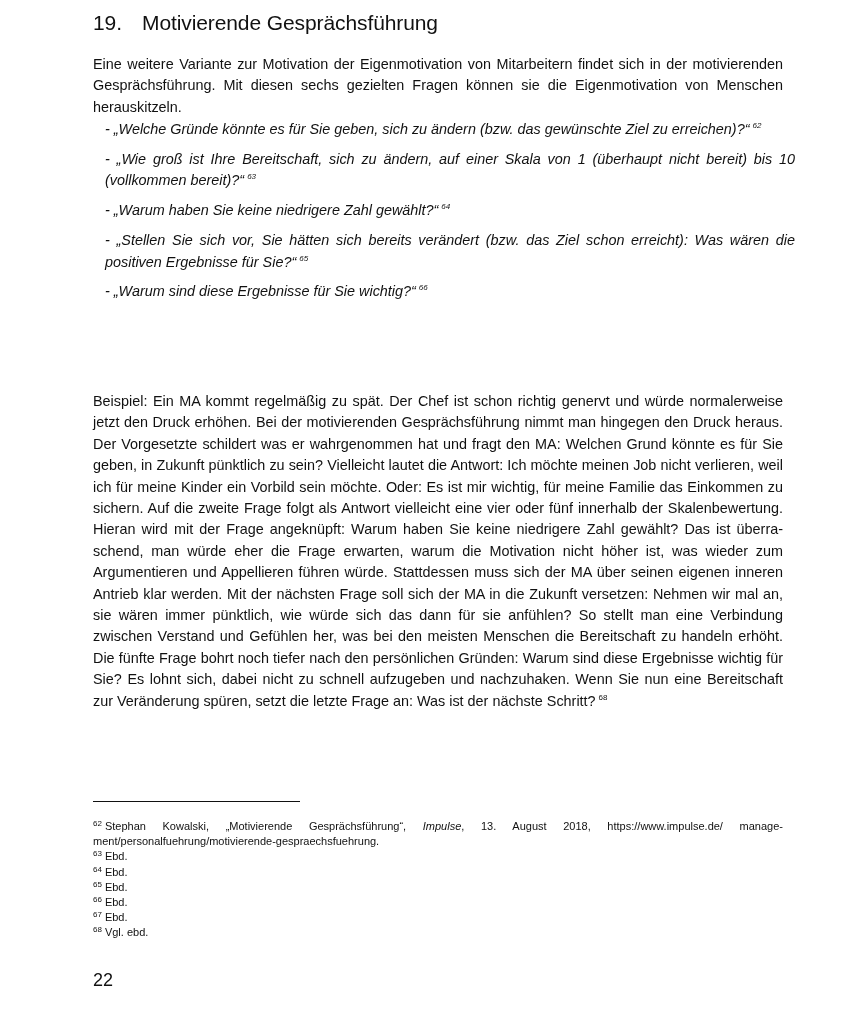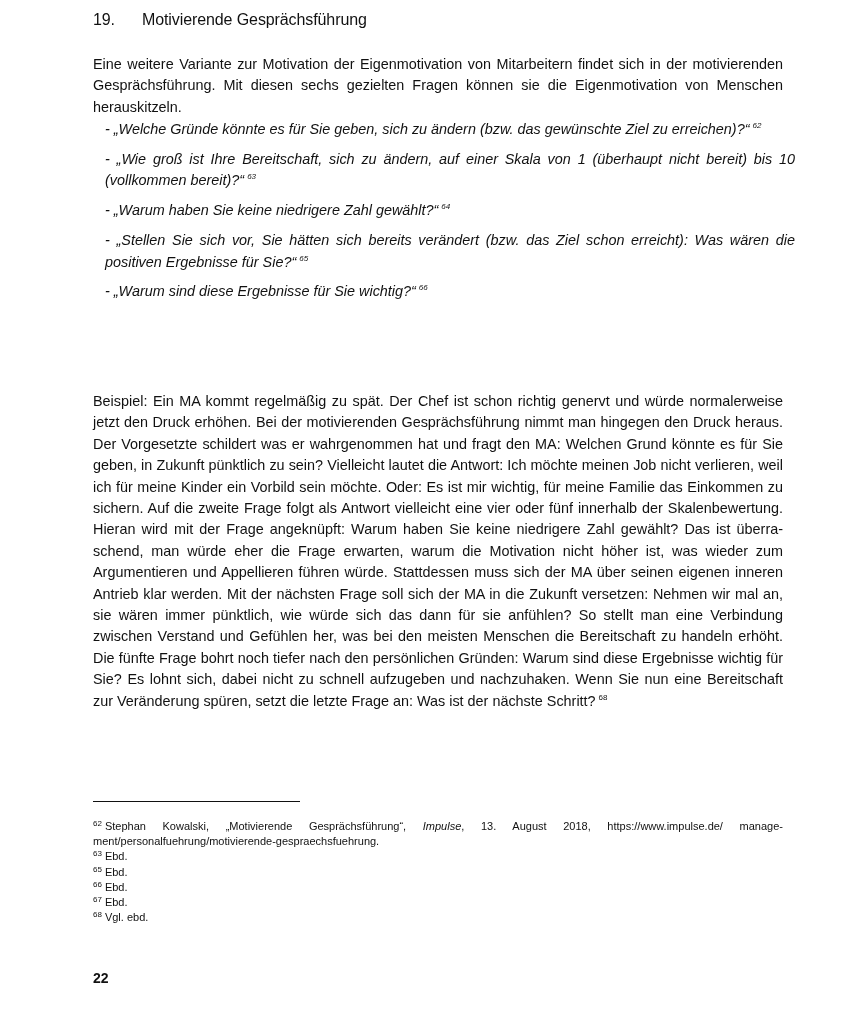--- a/index.html
+++ b/index.html
@@ -1,33 +1,33 @@
 <!DOCTYPE html>
 <html><head>
 <meta charset="utf-8">
 <style>
   html, body { margin: 0; padding: 0; background: #ffffff; }
   body { width: 850px; height: 1023px; overflow: hidden; position: relative;
          font-family: "Liberation Sans", sans-serif; color: #111; }
   .page { position: absolute; left: 93px; top: 0; width: 690px; }
-  h1 { font-weight: normal; font-size: 16px; margin: 0; position: absolute; top: 11px; left: 0; white-space: nowrap; letter-spacing: -0.1px; }
+  h1 { font-weight: normal; font-size: 21px; margin: 0; position: absolute; top: 11px; left: 0; white-space: nowrap; letter-spacing: -0.1px; }
   h1 .num { display: inline-block; width: 49px; }
   .body-text { font-size: 14.4px; line-height: 21.4px; text-align: justify; hyphens: manual; }
   .intro { position: absolute; top: 54px; left: 0; width: 690px; }
   .questions { position: absolute; top: 119px; left: 12px; width: 690px; }
   .q { font-style: italic; margin: 0 0 8.5px 0; }
   sup { font-size: 8px; font-style: italic; vertical-align: 6px; line-height: 0; margin-left: 3px; }
   .example { position: absolute; top: 391px; left: 0; width: 690px; }
   .example sup { font-style: normal; }
   .fn-rule { position: absolute; top: 801px; left: 0; width: 207px; height: 0; border-top: 1.3px solid #111; }
   .footnotes { position: absolute; top: 819px; left: 0; width: 690px; font-size: 11px; line-height: 15.2px; }
   .fn { margin: 0; text-align: justify; }
   .fn sup { font-style: normal; font-size: 8px; vertical-align: 4px; margin-left: 0; margin-right: 3px; }
   .fn em { }
-  .page-number { position: absolute; top: 970px; left: 0; font-size: 14px; font-weight: bold; }
+  .page-number { position: absolute; top: 970px; left: 0; font-size: 18px; }
 </style>
 </head>
 <body>
 
 <div class="page">
   <h1>
     <span class="num">19.</span><span>Motivierende Gesprächsführung</span>
   </h1>
 
   <p class="body-text intro" style="margin:0">Eine weitere Variante zur Motivation der Eigenmotivation von Mitarbeitern findet sich in der motivierenden Gesprächsführung. Mit diesen sechs gezielten Fragen können sie die Eigenmo­tivation von Menschen herauskitzeln.</p>
@@ -40,20 +40,21 @@
     <p class="q"><span>- „Warum sind diese Ergebnisse für Sie wichtig?“</span><sup>66</sup></p>
   </div>
 
   <p class="body-text example" style="margin:0"><span>Beispiel: Ein MA kommt regelmäßig zu spät. Der Chef ist schon richtig genervt und würde normalerweise jetzt den Druck erhöhen. Bei der motivierenden Gesprächsführung nimmt man hingegen den Druck heraus. Der Vorgesetzte schildert was er wahrgenommen hat und fragt den MA: Welchen Grund könnte es für Sie geben, in Zukunft pünktlich zu sein? Vielleicht lautet die Antwort: Ich möchte meinen Job nicht verlieren, weil ich für meine Kinder ein Vorbild sein möchte. Oder: Es ist mir wichtig, für meine Familie das Einkommen zu sichern. Auf die zweite Frage folgt als Antwort vielleicht eine vier oder fünf innerhalb der Skalenbewertung. Hieran wird mit der Frage angeknüpft: Warum haben Sie keine niedrigere Zahl gewählt? Das ist überra­schend, man würde eher die Frage erwarten, warum die Motivation nicht höher ist, was wieder zum Argumentieren und Appellieren führen würde. Stattdessen muss sich der MA über seinen eigenen inneren Antrieb klar werden. Mit der nächsten Frage soll sich der MA in die Zukunft versetzen: Nehmen wir mal an, sie wären immer pünktlich, wie würde sich das dann für sie an­fühlen? So stellt man eine Verbindung zwischen Verstand und Gefühlen her, was bei den meisten Menschen die Bereitschaft zu handeln erhöht. Die fünfte Frage bohrt noch tiefer nach den persönlichen Gründen: Warum sind diese Ergebnisse wichtig für Sie? Es lohnt sich, dabei nicht zu schnell aufzugeben und nachzuhaken. Wenn Sie nun eine Bereitschaft zur Verände­rung spüren, setzt die letzte Frage an: Was ist der nächste Schritt?</span><sup>68</sup></p>
 
   <div class="fn-rule"></div>
 
   <div class="footnotes">
     <p class="fn"><sup>62</sup><span>Stephan Kowalski, „Motivierende Gesprächsführung“, </span><em>Impulse</em><span>, 13. August 2018, https://www.impulse.de/ manage­ment/personalfuehrung/motivierende-gespraechsfuehrung.</span></p>
     <p class="fn"><sup>63</sup><span>Ebd.</span></p>
+    <p class="fn"><sup>64</sup><span>Ebd.</span></p>
     <p class="fn"><sup>65</sup><span>Ebd.</span></p>
     <p class="fn"><sup>66</sup><span>Ebd.</span></p>
     <p class="fn"><sup>67</sup><span>Ebd.</span></p>
     <p class="fn"><sup>68</sup><span>Vgl. ebd.</span></p>
   </div>
 
   <div class="page-number">22</div>
 </div>
 
 </body></html>

